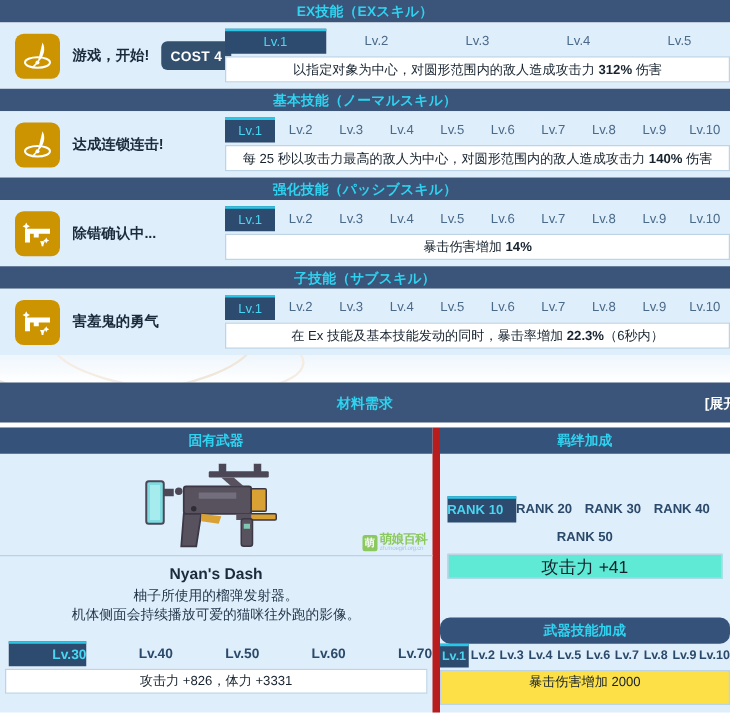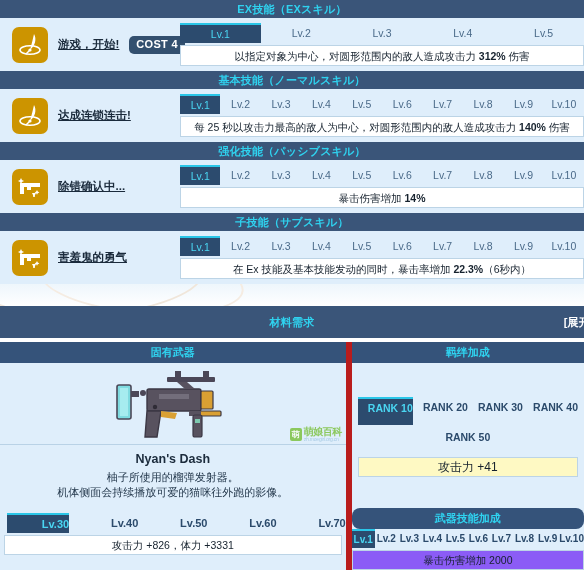--- a/index.html
+++ b/index.html
@@ -50,30 +50,29 @@
     flex: none;
     display: flex; align-items: center; justify-content: center;
     overflow: hidden;
   }
   .sk-name {
     font-size: 11.5px;
     color: #1b2b3c;
     font-weight: bold;
     margin-left: 10px;
     white-space: nowrap;
-    text-decoration: underline;
   }
   .cost-pill {
     margin-left: 10px;
     background: #33506f;
     color: #ffffff;
     font-size: 11px;
     font-weight: bold;
     border-radius: 5px;
-    padding: 2px 7px 4px;
+    padding: 7px 7px 4px;
     letter-spacing: .3px;
     white-space: nowrap;
   }
 
   
   .lv-block {
     position: absolute;
     right: 0;
     top: 5px;
     width: 404px;
@@ -201,55 +200,55 @@
     background:#fff; border:1px solid #bcd4e6;
     height: 20px; line-height:19px; text-align:center;
     font-size:10.5px; color:#16222e;
     margin: 2px 4px 0 4px;
   }
 
   
   .rank-area { padding: 34px 6px 0 6px; }
   .rank-tabs { display:flex; }
   .rank-tab {
-    flex: 1 1 0; text-align:right; font-size:10.5px; font-weight:bold;
-    color:#2b4a6b; line-height:20px; height:28px; white-space:nowrap;
+    flex: 1 1 0; text-align:left; font-size:10.5px; font-weight:bold;
+    color:#2b4a6b; line-height:20px; height:21px; white-space:nowrap;
   }
   .rank-tab.active {
     background:#2c4b6e; color:#4ad6f2;
     border-top:2px solid #2ac6e8; line-height:18px;
   }
   .rank-tabs2 { display:flex; justify-content:center; margin-top:2px; }
   .rank-tabs2 .rank-tab { flex: 0 0 auto; padding: 0 10px; }
   .rank-desc {
-    background:#fef9c3; border:1px solid #bcd4e6;
+    background:#5eead4; border:1px solid #bcd4e6;
     height:20px; line-height:19px; text-align:center;
-    font-size:12px; color:#16222e; margin-top:2px;
+    font-size:14px; color:#16222e; margin-top:2px;
   }
 
   
   .ws-head {
     height:21px; background:#35537a; color:#2fd2ef;
     font-size:11px; font-weight:bold;
     display:flex; align-items:center; justify-content:center;
     margin-top: 31px;
     border-radius: 8px;
   }
   .ws-tabs { display:flex; height:19px; }
   .ws-tab {
     flex:1 1 0; text-align:center; font-size:10px; font-weight:bold;
     color:#2b4a6b; line-height:19px; white-space:nowrap;
   }
   .ws-tab.active {
     background:#2c4b6e; color:#4ad6f2;
     border-top:2px solid #2ac6e8; line-height:17px;
   }
   .ws-desc {
-    background:#8b5cf6; border:1px solid #bcd4e6;
-    height:20px; line-height:19px; text-align:center;
+    background:#fde047; border:1px solid #bcd4e6;
+    height:28px; line-height:19px; text-align:center;
     font-size:10.5px; color:#16222e; margin-top:2px;
   }
 </style>
 </head>
 <body>
 
 <div class="page">
 
   <div class="sec-bar">
     <span>EX技能（EXスキル）</span>

